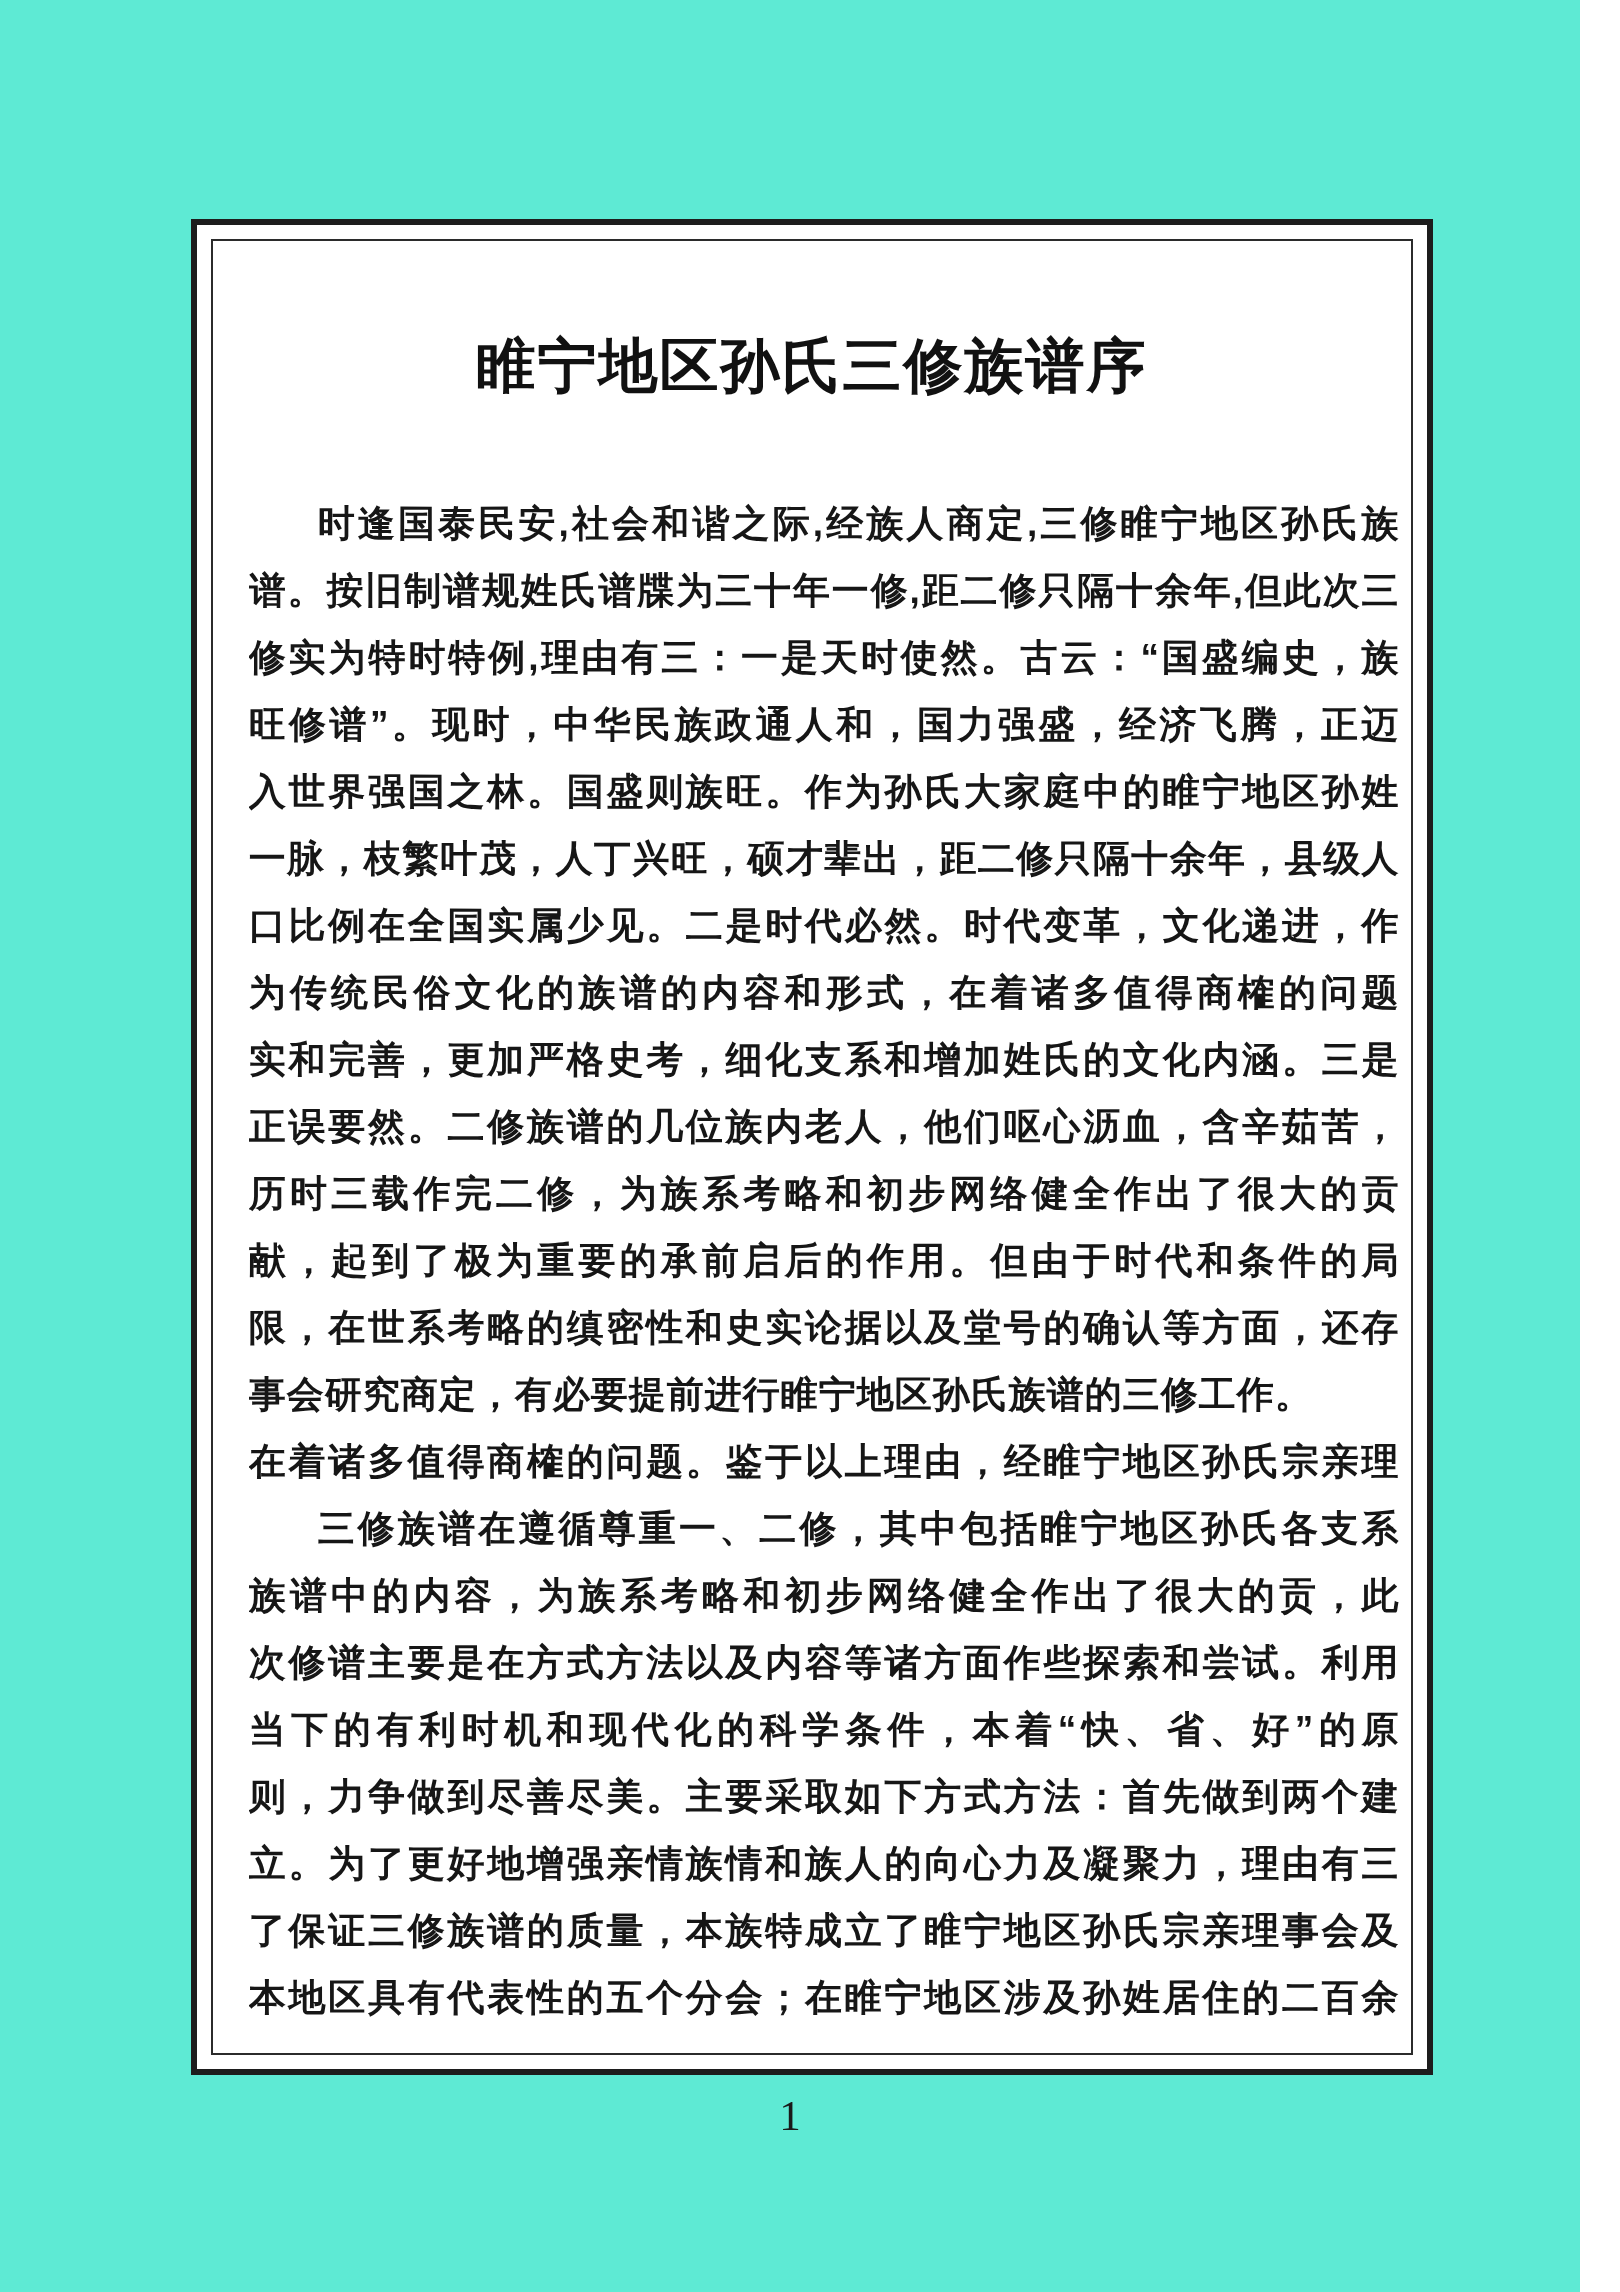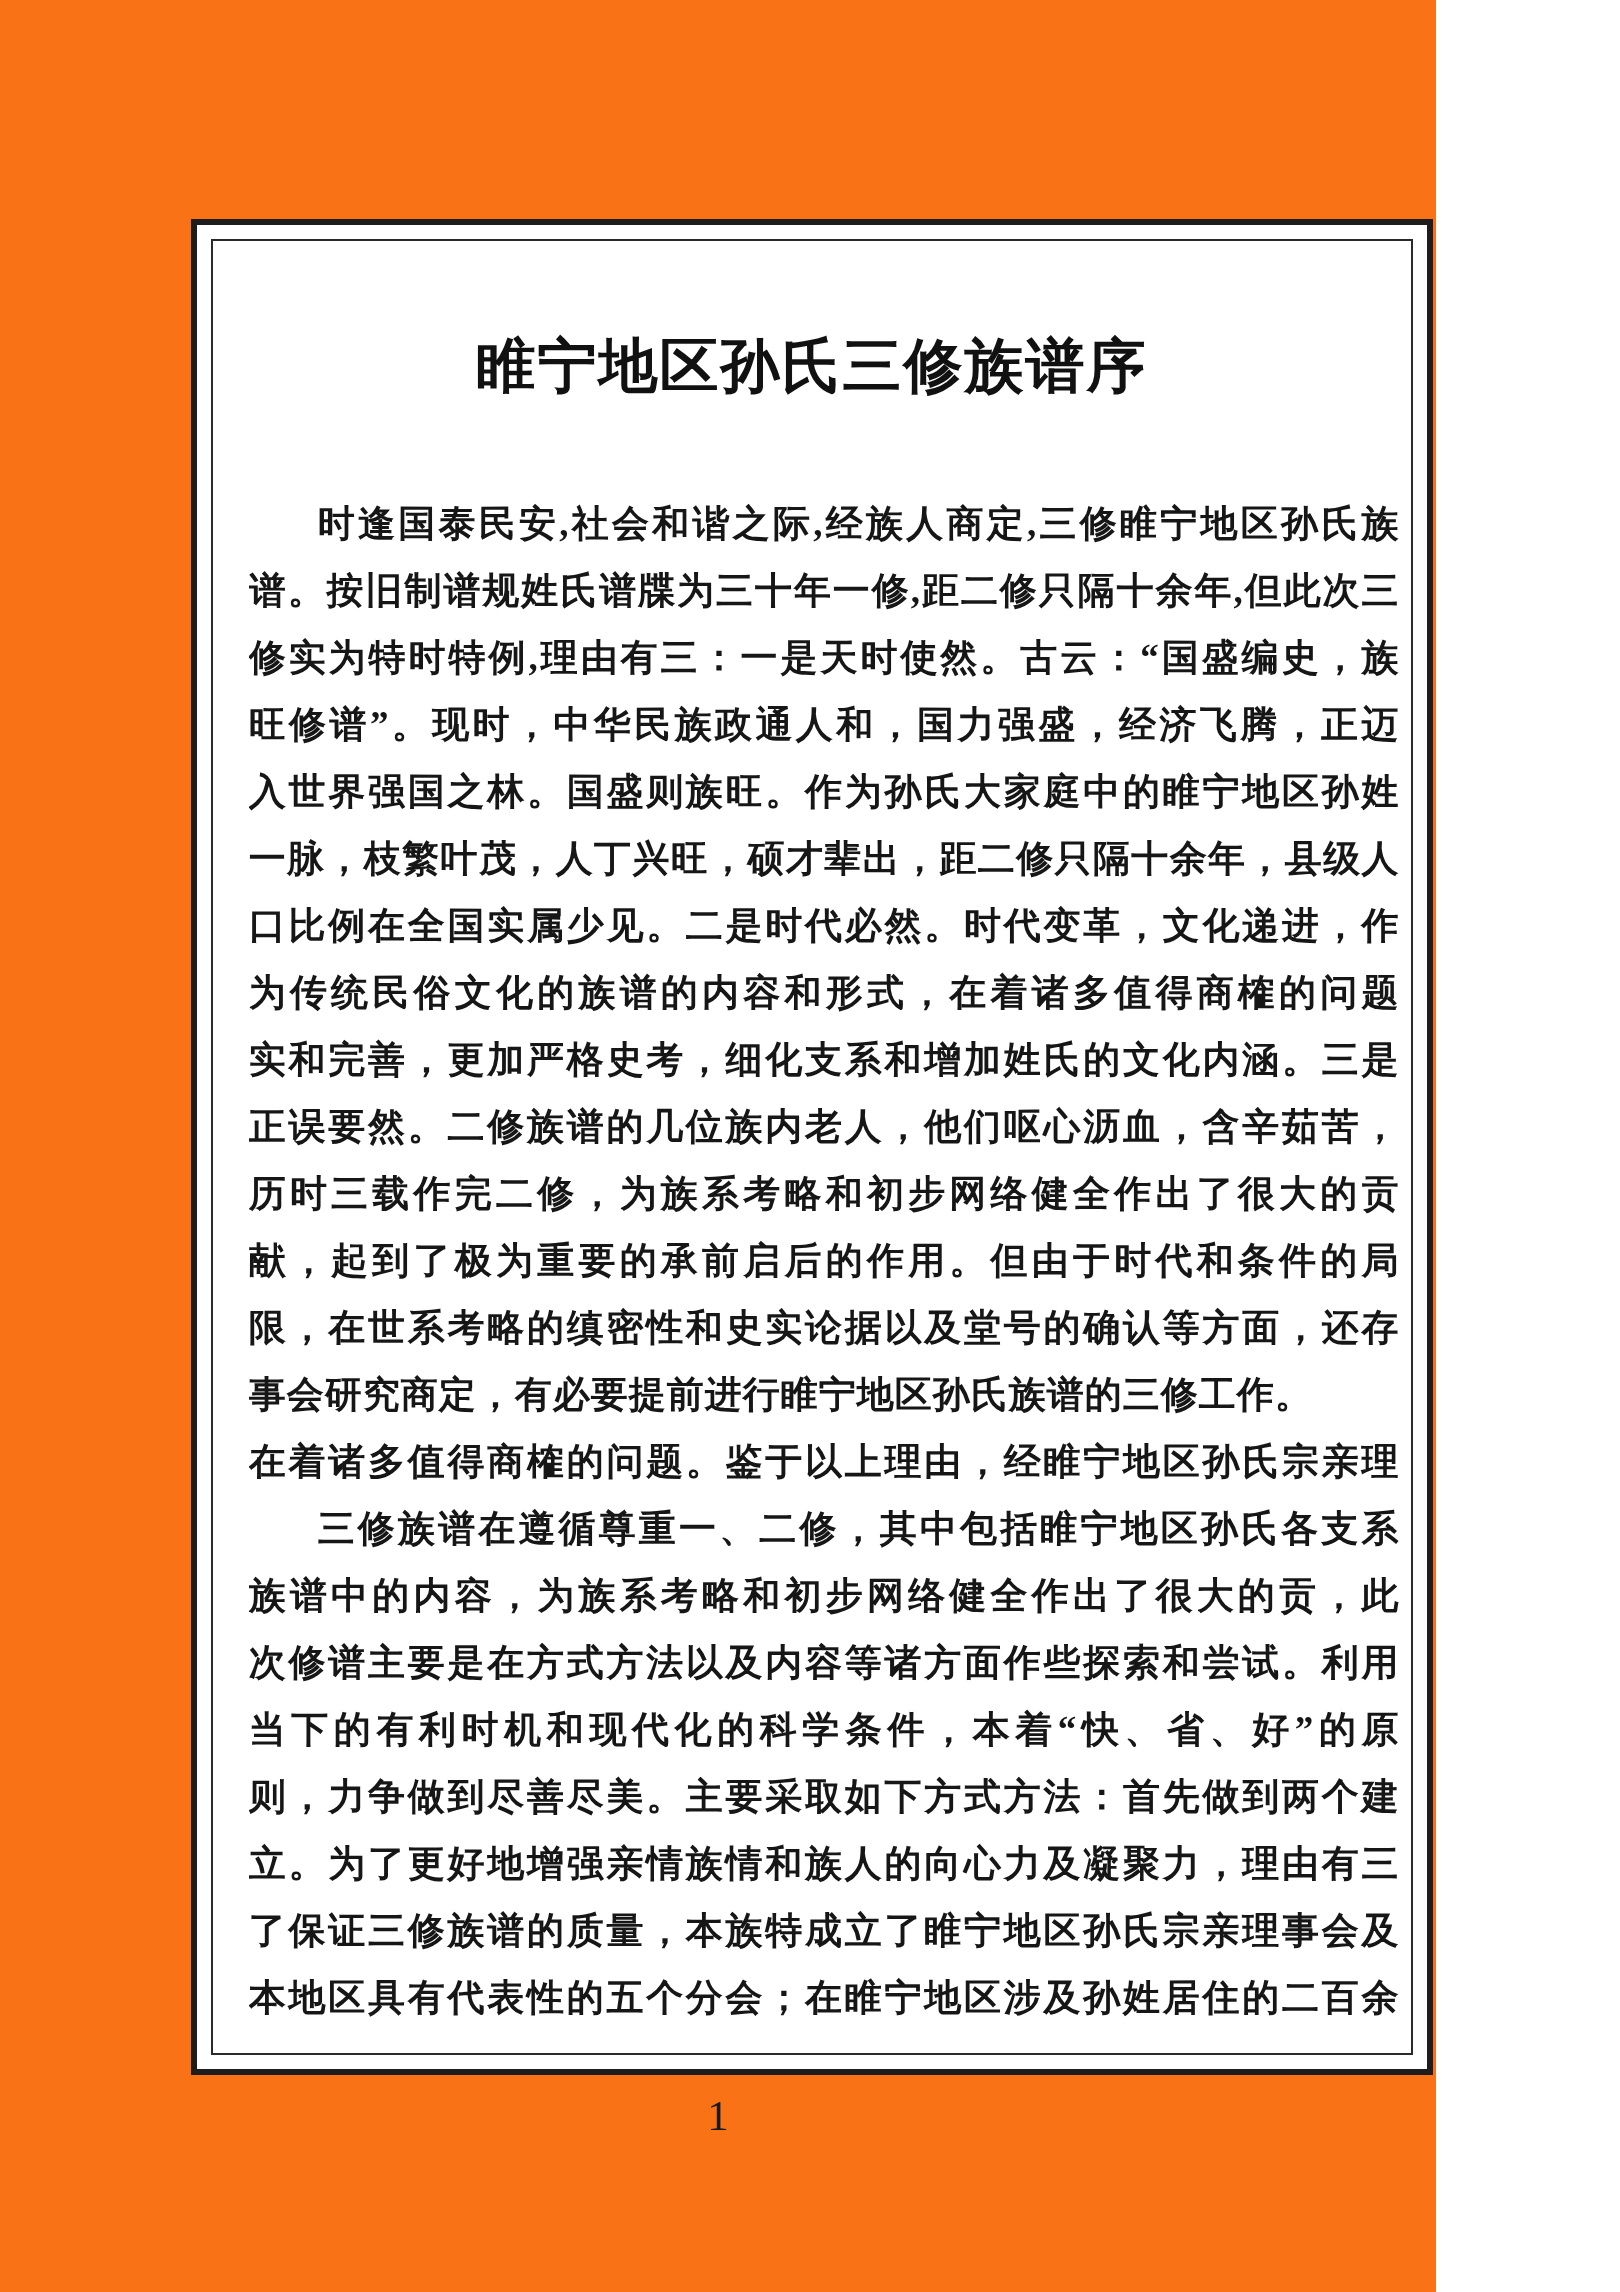--- a/index.html
+++ b/index.html
@@ -2,23 +2,23 @@
 <html><head>
 <meta charset="utf-8">
 <style>
   html, body {
     margin: 0;
     padding: 0;
     background: #ffffff;
   }
   .page {
     position: relative;
-    width: 1436px;
+    width: 1580px;
     height: 2293px;
-    background: #f97316;
+    background: #5eead4;
     font-family: "Liberation Sans", sans-serif;
     color: #141414;
     overflow: hidden;
   }
   .frame-outer {
     position: absolute;
     left: 191px;
     top: 219px;
     width: 1242px;
     height: 1856px;
@@ -52,21 +52,20 @@
   .line {
     font-size: 37px;
     line-height: 67px;
     height: 67px;
     font-weight: bold;
     color: #161616;
     text-align: justify;
     text-align-last: justify;
     letter-spacing: 1px;
     overflow: hidden;
-    font-family: Liberation Serif, serif;
   }
   .line.indent {
     text-indent: 69px;
   }
   .line.para-end {
     text-align-last: left;
   }
   .page-number {
     position: absolute;
     left: 0;

